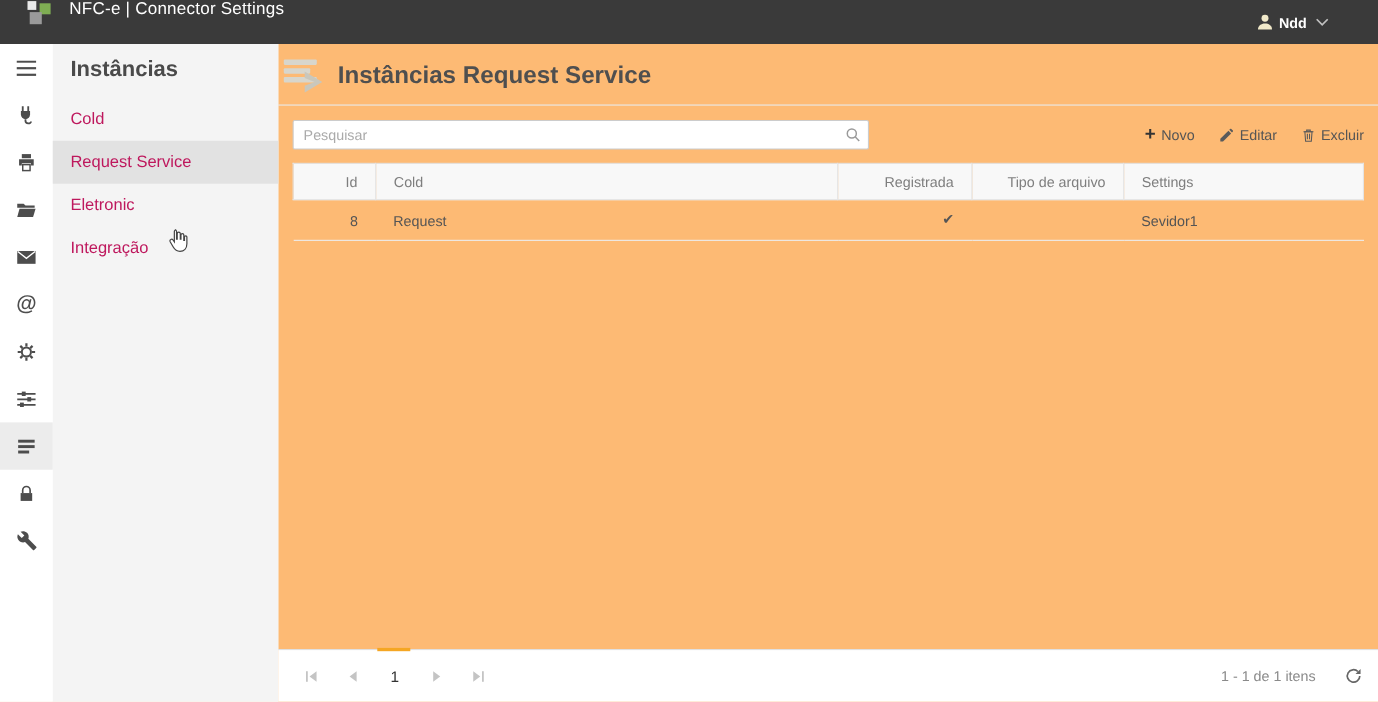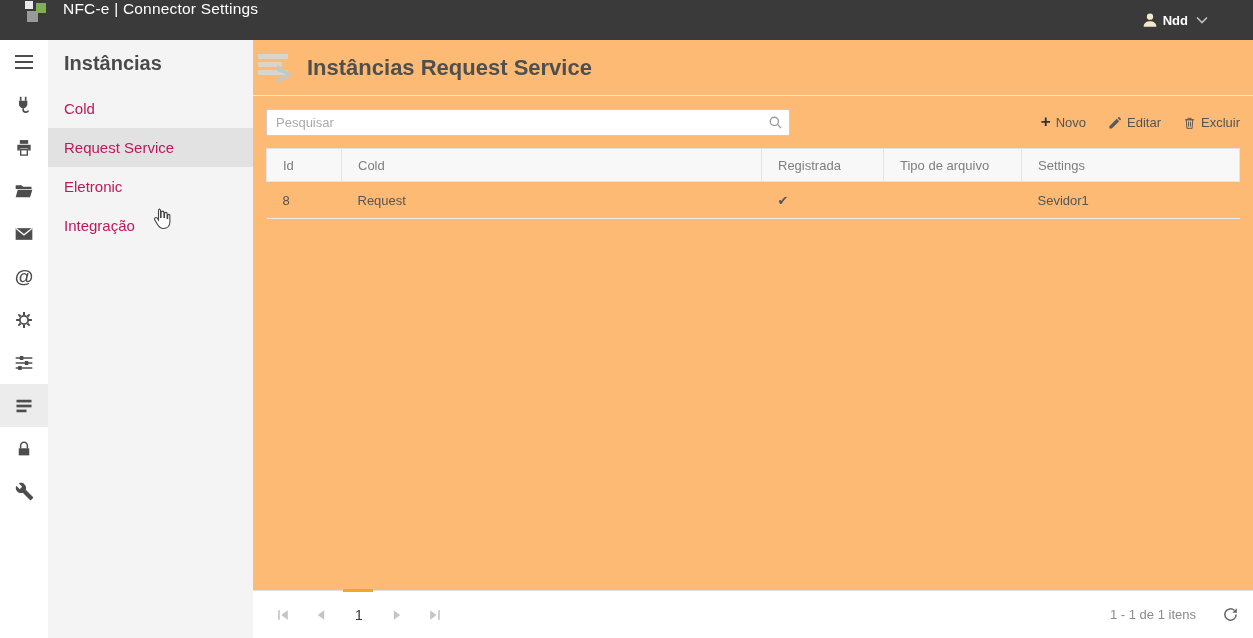--- a/index.html
+++ b/index.html
@@ -44,21 +44,21 @@
   .search-input::placeholder{color:#aaa;}
   .search-icon{position:absolute;right:7px;top:6px;line-height:0;}
   .toolbar-actions{margin-left:auto;display:flex;align-items:center;gap:22px;}
   .action-btn{display:flex;align-items:center;gap:5px;font-size:13px;color:#555;cursor:pointer;line-height:1;}
   .plus-glyph{font-size:17px;font-weight:700;color:#333;margin-top:-2px;}
   
   .grid-table{width:100%;border-collapse:collapse;font-size:13px;flex:none;table-layout:fixed;}
   .grid-table th{background:#f8f8f8;color:#7e7e7e;font-weight:400;height:33px;
     border:1px solid #e4e4e4;padding:0 16px;text-align:left;box-sizing:border-box;}
   .grid-table td{height:37px;border-bottom:1px solid #ededed;color:#555;padding:0 16px;box-sizing:border-box;}
-  .grid-table .center{text-align:left;}
+  .grid-table .center{text-align:right;}
   .check{color:#3c3c3c;font-size:13px;font-weight:700;}
   
   .pager{flex:none;height:47px;border-top:1px solid #e0e0e0;display:flex;align-items:center;
     padding:0 14px;position:relative;background:#fff;}
   .page-indicator{position:absolute;top:-2px;left:90px;width:30px;height:3px;background:#f5a623;}
   .pager-btn{width:32px;height:32px;display:flex;align-items:center;justify-content:center;
     margin-right:6px;cursor:pointer;line-height:0;}
   .pager-num{font-size:14px;color:#333;}
   .pager-info{margin-left:auto;font-size:13px;color:#8a8a8a;}
   .refresh-btn{margin-left:26px;cursor:pointer;display:flex;align-items:center;line-height:0;}

